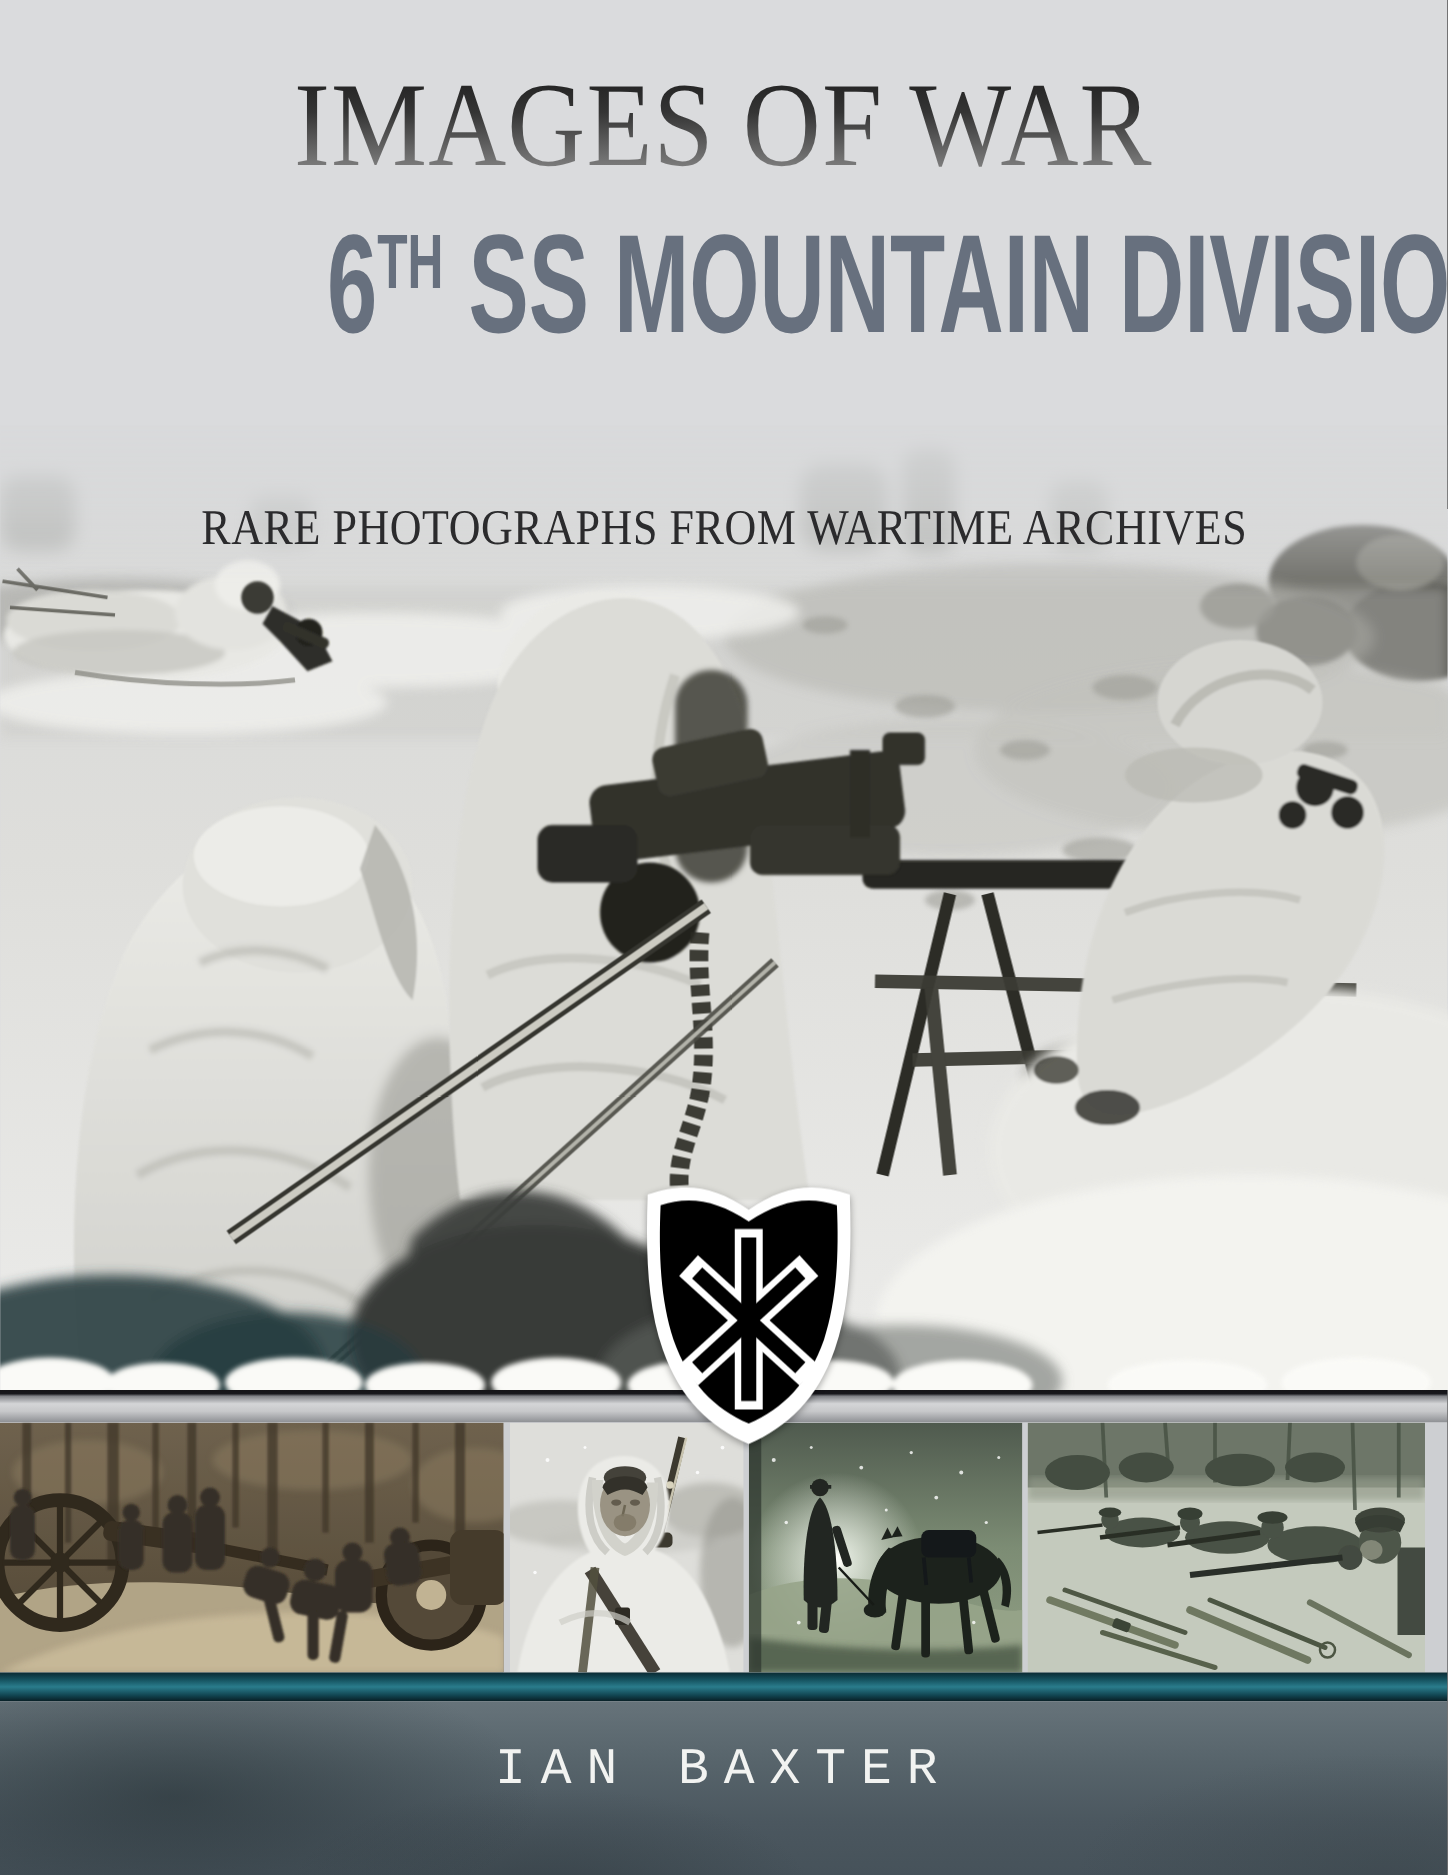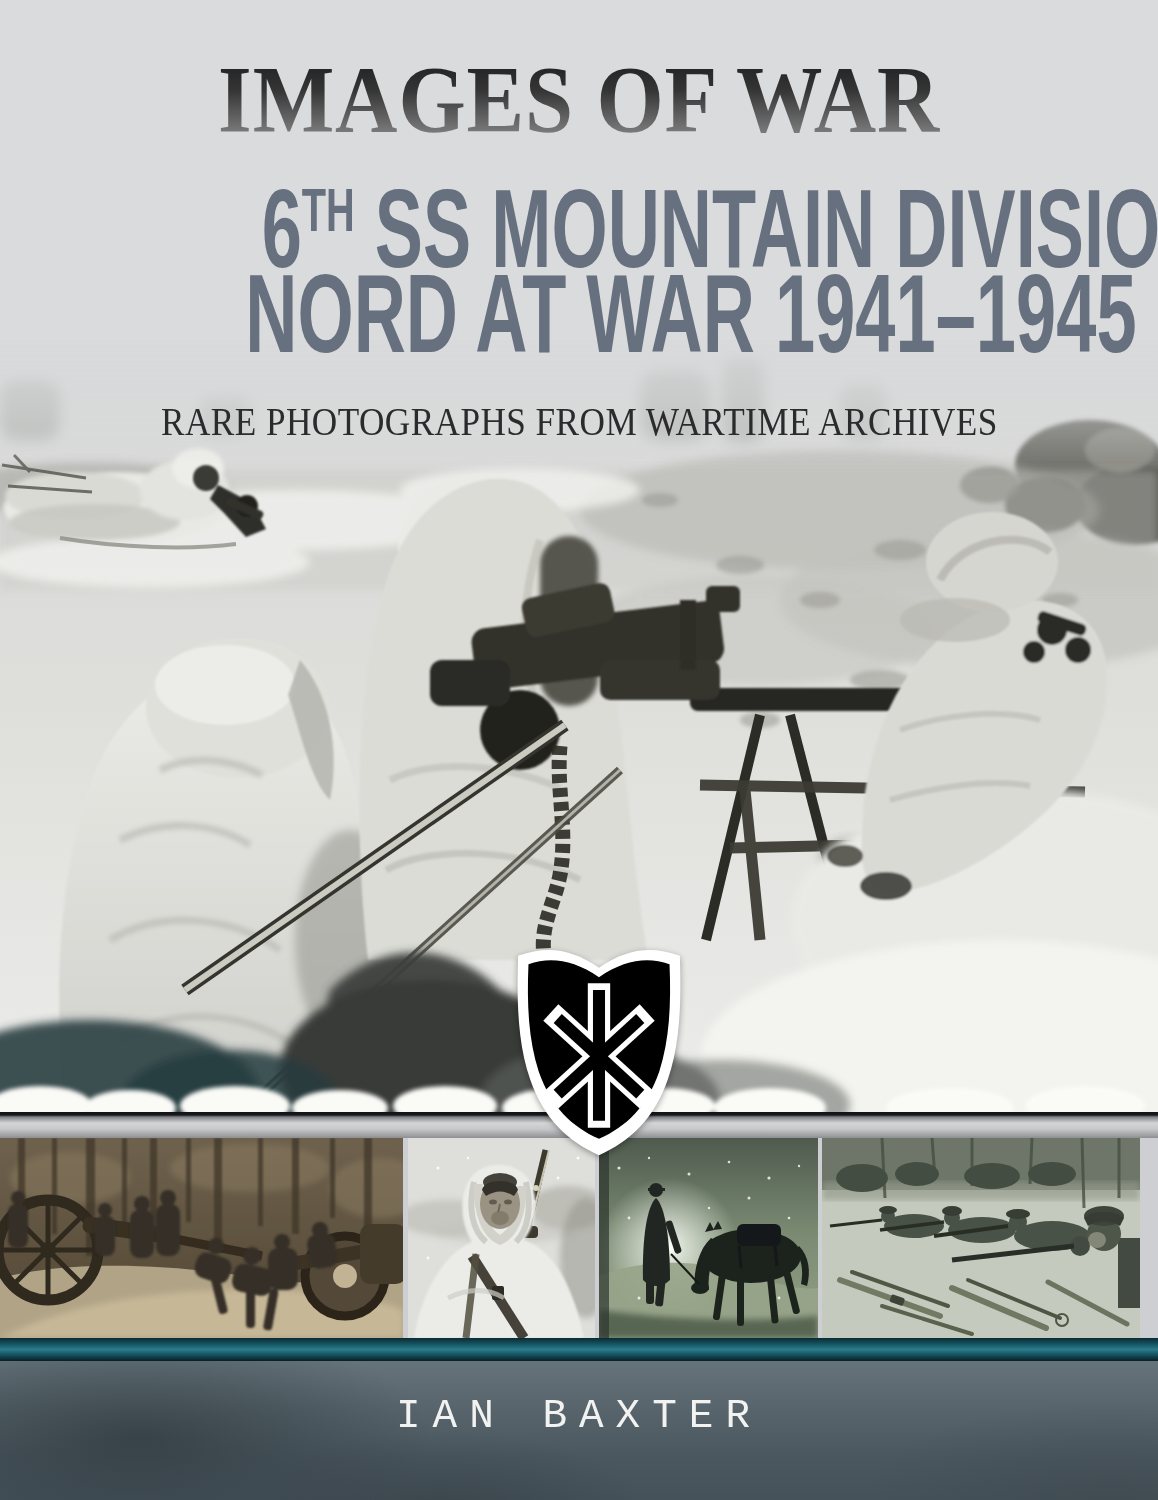--- a/index.html
+++ b/index.html
@@ -1,20 +1,20 @@
 <!DOCTYPE html>
 <html><head>
 <meta charset="utf-8">
 <style>
   html,body{margin:0;padding:0;background:#222;}
   .cover{position:relative;width:1158px;height:1500px;margin:0 auto;overflow:hidden;
          background:#dadbdd;font-family:"Liberation Sans",sans-serif;}
   
   .series-title{position:absolute;top:48px;left:0;width:100%;text-align:center;z-index:4;
-    font-family:"Liberation Serif",serif;font-size:96px;line-height:104px;font-weight:700;
+    font-family:"Liberation Serif",serif;font-size:96px;line-height:104px;font-weight:400;
     letter-spacing:1px;color:#3a3a3a;}
   .series-title .tscale{display:inline-block;transform:scaleX(.9);transform-origin:50% 50%;white-space:nowrap;
     background:linear-gradient(180deg,#191919 0%,#343434 40%,#9a9a9a 100%);
     -webkit-background-clip:text;background-clip:text;-webkit-text-fill-color:transparent;}
   .main-title{position:absolute;top:158px;left:0;width:100%;z-index:4;text-align:center;
     font-weight:bold;font-size:112px;color:#67707e;}
   .main-title .tline{display:block;height:104px;line-height:104px;}
   .main-title .tscale{display:inline-block;transform:scaleX(.645);transform-origin:50% 50%;white-space:nowrap;}
   .ord{font-size:.55em;vertical-align:.58em;}
   .subtitle{position:absolute;top:400px;left:0;width:100%;text-align:center;z-index:4;
@@ -52,21 +52,20 @@
 </style>
 </head>
 <body>
 
 <div class="cover">
 
   <div class="series-title"><span class="tscale">IMAGES OF WAR</span></div>
 
   <div class="main-title">
     <span class="tline"><span class="tscale"><span>6</span><span class="ord">TH</span><span> SS MOUNTAIN DIVISION</span></span></span>
-    <span class="tline"><span class="tscale">NORD AT WAR 1941–1945</span></span>
   </div>
 
   <div class="subtitle"><span class="tscale">RARE PHOTOGRAPHS FROM WARTIME ARCHIVES</span></div>
 
   <div class="photo-main">
     <svg viewBox="0 0 1158 812" xmlns="http://www.w3.org/2000/svg">
       <defs>
         <filter id="mb1" x="-20%" y="-20%" width="140%" height="140%">
             <feGaussianBlur stdDeviation="1"></feGaussianBlur>
           </filter>

